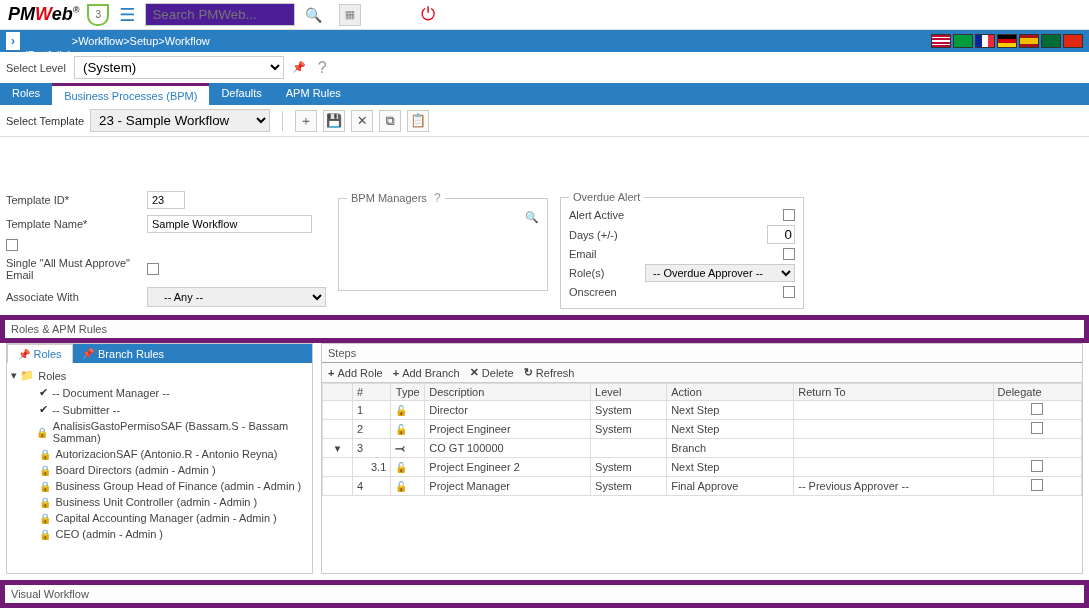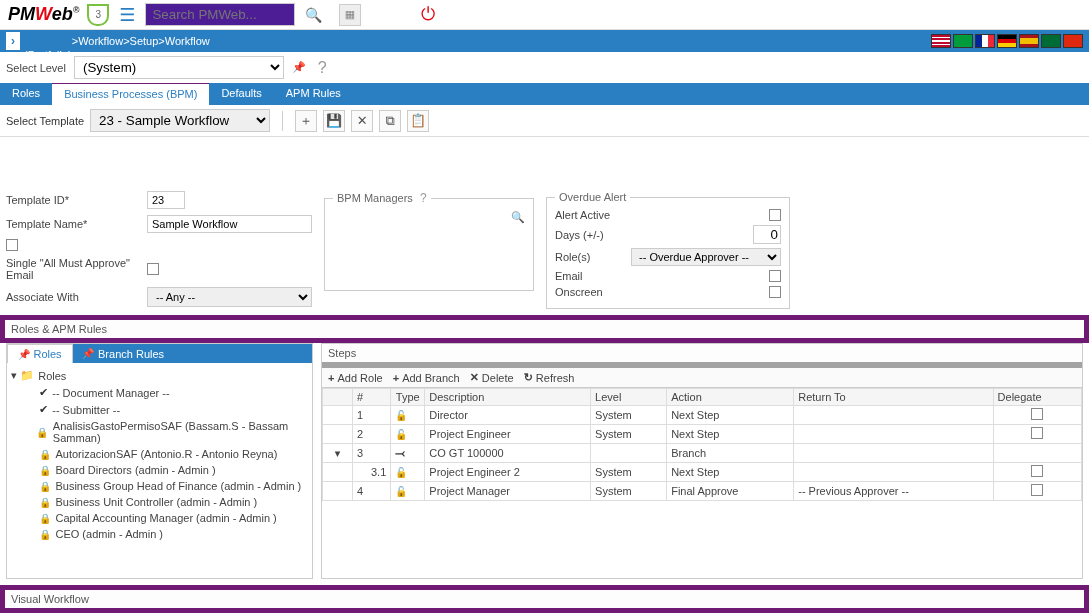--- a/index.html
+++ b/index.html
@@ -23,35 +23,35 @@
 .flags { margin-left: auto; display: flex; gap: 2px; }
 .flag { width: 20px; height: 14px; border: 1px solid #333; }
 
 .level-row { display: flex; align-items: center; padding: 4px 6px; gap: 8px; }
 .level-select { width: 210px; border: 1px solid #ccc; padding: 2px 4px; background: #fff; }
 .pin-icon { color: #999; }
 .help-icon { color: #999; font-size: 16px; margin-left: 4px; }
 
 .tabbar { display: flex; background: #2a7fc3; height: 22px; }
 .tabbar .tab { padding: 4px 12px; color: #fff; cursor: pointer; font-size: 11px; }
-.tabbar .tab.active { background: #fff; color: #2a7fc3; border-top: 1px solid #701a75; }
+.tabbar .tab.active { background: #fff; color: #2a7fc3; border-top: 3px solid #701a75; }
 
 .toolbar-row { display: flex; align-items: center; padding: 4px 6px; gap: 6px; border-bottom: 1px solid #ddd; }
 .template-select { width: 180px; border: 1px solid #ccc; padding: 2px 4px; }
 .divider { width: 1px; height: 20px; background: #ccc; margin: 0 6px; }
 .tb-btn { width: 22px; height: 22px; border: 1px solid #ccc; display: flex; align-items: center; justify-content: center; cursor: pointer; background: #fafafa; color: #555; font-size: 13px; }
 
 .form-area { display: flex; padding: 6px; gap: 12px; margin-top: 48px; }
 .form-col { display: flex; flex-direction: column; gap: 6px; }
 .form-row { display: flex; align-items: center; gap: 6px; }
 .form-label { width: 135px; font-size: 11px; color: #444; }
 .form-input { border: 1px solid #ccc; padding: 2px 4px; font-size: 11px; }
 .form-input.wide { width: 165px; }
 .form-input.small { width: 38px; }
-.form-select { border: 1px solid #ccc; padding: 2px 4px; width: 165px; font-size: 11px; }
+.form-select { border: 1px solid #ccc; padding: 2px 12px; width: 179px; font-size: 11px; }
 
 .fieldset { border: 1px solid #ccc; padding: 6px 8px; font-size: 11px; }
 .fieldset legend { color: #666; padding: 0 4px; }
 .managers-box { width: 210px; height: 100px; }
 .overdue-box { width: 240px; }
 .overdue-box .form-row { margin-bottom: 4px; }
 .overdue-box .form-label { width: 70px; }
 .overdue-box .right-input { margin-left: auto; }
 .checkbox-ph { width: 12px; height: 12px; border: 1px solid #888; display: inline-block; }
 .days-input { width: 28px; border: 1px solid #ccc; text-align: right; padding: 1px 2px; }
@@ -189,26 +189,26 @@
     <legend>Overdue Alert</legend>
     <div class="form-row">
         <span class="form-label">Alert Active</span>
         <span class="right-input checkbox-ph"></span>
       </div>
     <div class="form-row">
         <span class="form-label">Days (+/-)</span>
         <input class="right-input days-input" value="0" style="">
       </div>
     <div class="form-row">
+        <span class="form-label">Email</span>
+        <span class="right-input checkbox-ph"></span>
+      </div>
+    <div class="form-row">
         <span class="form-label">Role(s)</span>
         <select class="right-input role-select"><option>-- Overdue Approver --</option></select>
-      </div>
-    <div class="form-row">
-        <span class="form-label">Email</span>
-        <span class="right-input checkbox-ph"></span>
       </div>
     <div class="form-row">
         <span class="form-label">Onscreen</span>
         <span class="right-input checkbox-ph"></span>
       </div>
   </fieldset>
 </div>
 
 <div class="section-header">Roles &amp; APM Rules</div>
 
@@ -276,21 +276,21 @@
           <span class="lock-icon">🔒</span>
           <span>CEO (admin - Admin )</span>
         </div>
         <div class="tree-row">
           <span class="indent2"></span>
         </div>
       </div>
   </div>
 
   <div class="steps-panel">
-    <div class="section-header" style="border:none;border-bottom:6px solid #a3a3a3;">Steps</div>
+    <div class="section-header" style="border:none;border-bottom:1px solid #a3a3a3;">Steps</div>
     <div class="steps-toolbar">
       <span class="sbtn">
           <b>+</b>
           <span>Add Role</span>
         </span>
       <span class="sbtn">
           <b>+</b>
           <span>Add Branch</span>
         </span>
       <span class="sbtn">

